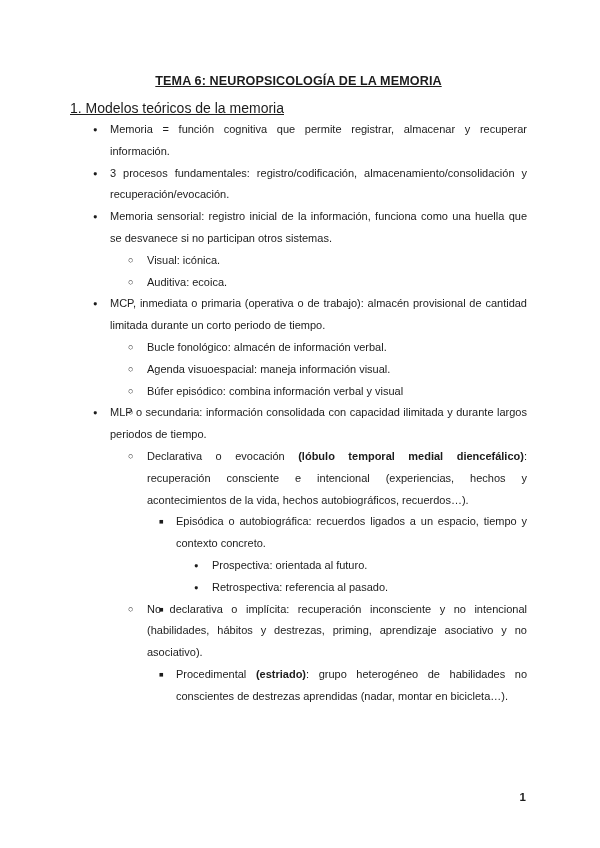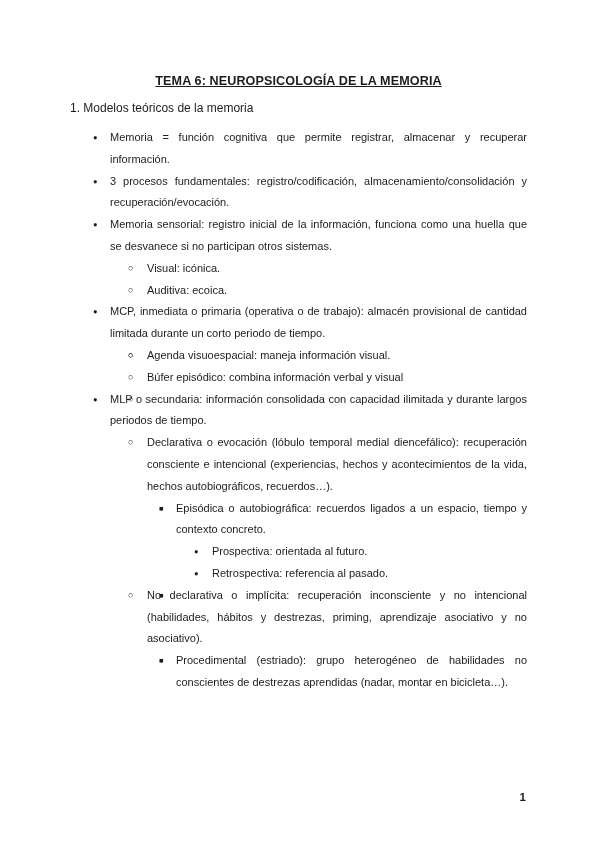--- a/index.html
+++ b/index.html
@@ -23,24 +23,25 @@
   .doc-title {
     margin: 70px 73px 5px 70px;
     font-size: 12.6px;
     font-weight: bold;
     line-height: 22px;
     text-align: center;
     text-decoration: underline;
     letter-spacing: 0.1px;
   }
   .section-heading {
-    margin: 0 73px 8px 70px;
-    font-size: 12px;
+    margin: 0 73px 0 70px;
+    font-size: 14px;
     font-weight: normal;
     line-height: 22px;
+    text-decoration: underline;
   }
   .doc-body {
     margin: 0 73px 0 70px;
     font-size: 11px;
     line-height: 21.8px;
     text-align: justify;
   }
   .item { position: relative; }
   .item.level-1 { padding-left: 40px; }
   .item.level-2 { padding-left: 77px; }
@@ -49,21 +50,21 @@
   .bullet {
     position: absolute;
     top: 0;
     line-height: 21.8px;
     color: #1c1c1c;
   }
   .level-1 .bullet { left: 23px;  font-size: 7.5px; }
   .level-2 .bullet { left: 58px;  font-size: 9px; }
   .level-3 .bullet { left: 89px;  font-size: 7.5px; }
   .level-4 .bullet { left: 124px; font-size: 7.5px; }
-  .item b { font-weight: normal; }
+  .item b { font-weight: bold; }
   .page-number {
     position: absolute;
     top: 786px;
     right: 74px;
     font-size: 11.5px;
     line-height: 22px;
     font-weight: 600;
   }
 </style>
 </head>
@@ -74,21 +75,21 @@
 
   <div class="section-heading">1. Modelos teóricos de la memoria</div>
 
   <div class="doc-body">
       <div class="item level-1"><span class="bullet">●</span><span><span>Memoria = función cognitiva que permite registrar, almacenar y recuperar información.</span></span></div>
       <div class="item level-1"><span class="bullet">●</span><span><span>3 procesos fundamentales: registro/codificación, almacenamiento/consolidación y recuperación/evocación.</span></span></div>
       <div class="item level-1"><span class="bullet">●</span><span><span>Memoria sensorial: registro inicial de la información, funciona como una huella que se desvanece si no participan otros sistemas.</span></span></div>
       <div class="item level-2"><span class="bullet">○</span><span><span>Visual: icónica.</span></span></div>
       <div class="item level-2"><span class="bullet">○</span><span><span>Auditiva: ecoica.</span></span></div>
       <div class="item level-1"><span class="bullet">●</span><span><span>MCP, inmediata o primaria (operativa o de trabajo): almacén provisional de cantidad limitada durante un corto periodo de tiempo.</span></span></div>
-      <div class="item level-2"><span class="bullet">○</span></div>
+      <div class="item level-2"><span class="bullet">○</span><span><span>Bucle fonológico: almacén de información verbal.</span></span></div>
       <div class="item level-2"><span class="bullet">○</span><span><span>Agenda visuoespacial: maneja información visual.</span></span></div>
       <div class="item level-2"><span class="bullet">○</span><span><span>Búfer episódico: combina información verbal y visual</span></span></div>
       <div class="item level-2"><span class="bullet">○</span></div>
       <div class="item level-1"><span class="bullet">●</span><span><span>MLP o secundaria: información consolidada con capacidad ilimitada y durante largos periodos de tiempo.</span></span></div>
       <div class="item level-2"><span class="bullet">○</span><span><span>Declarativa o evocación </span><b>(lóbulo temporal medial diencefálico)</b><span>: recuperación consciente e intencional (experiencias, hechos y acontecimientos de la vida, hechos autobiográficos, recuerdos…).</span></span></div>
       <div class="item level-3"><span class="bullet">■</span><span><span>Episódica o autobiográfica: recuerdos ligados a un espacio, tiempo y contexto concreto.</span></span></div>
       <div class="item level-4"><span class="bullet">●</span><span><span>Prospectiva: orientada al futuro.</span></span></div>
       <div class="item level-4"><span class="bullet">●</span><span><span>Retrospectiva: referencia al pasado.</span></span></div>
       <div class="item level-3"><span class="bullet">■</span></div>
       <div class="item level-2"><span class="bullet">○</span><span><span>No declarativa o implícita:  recuperación inconsciente y no intencional (habilidades, hábitos y destrezas, priming, aprendizaje asociativo y no asociativo).</span></span></div>

